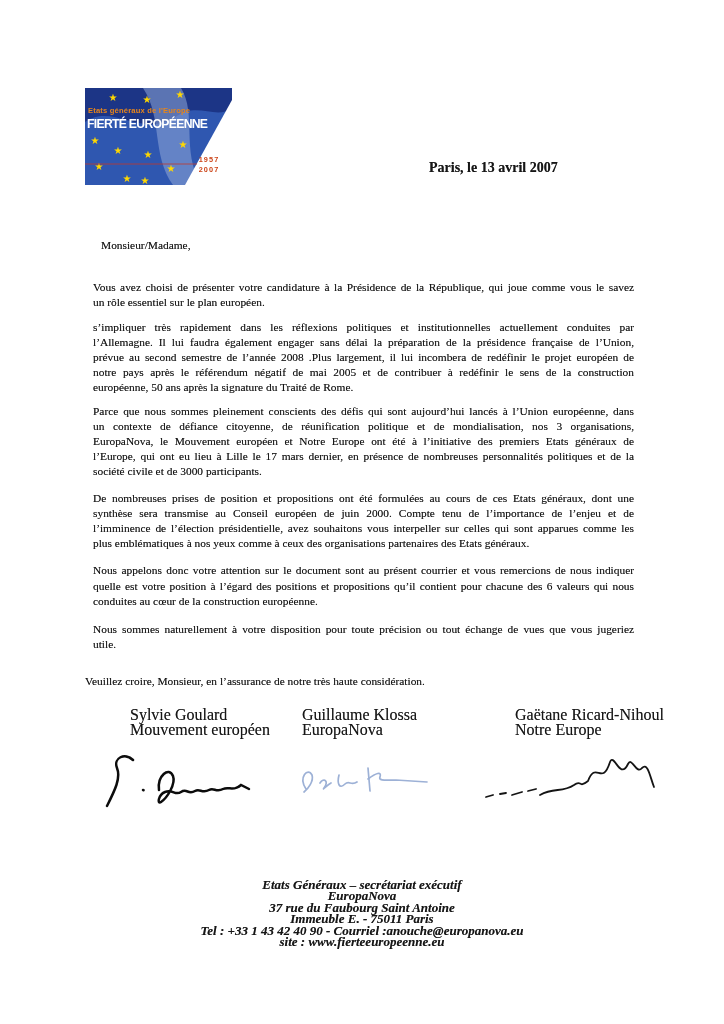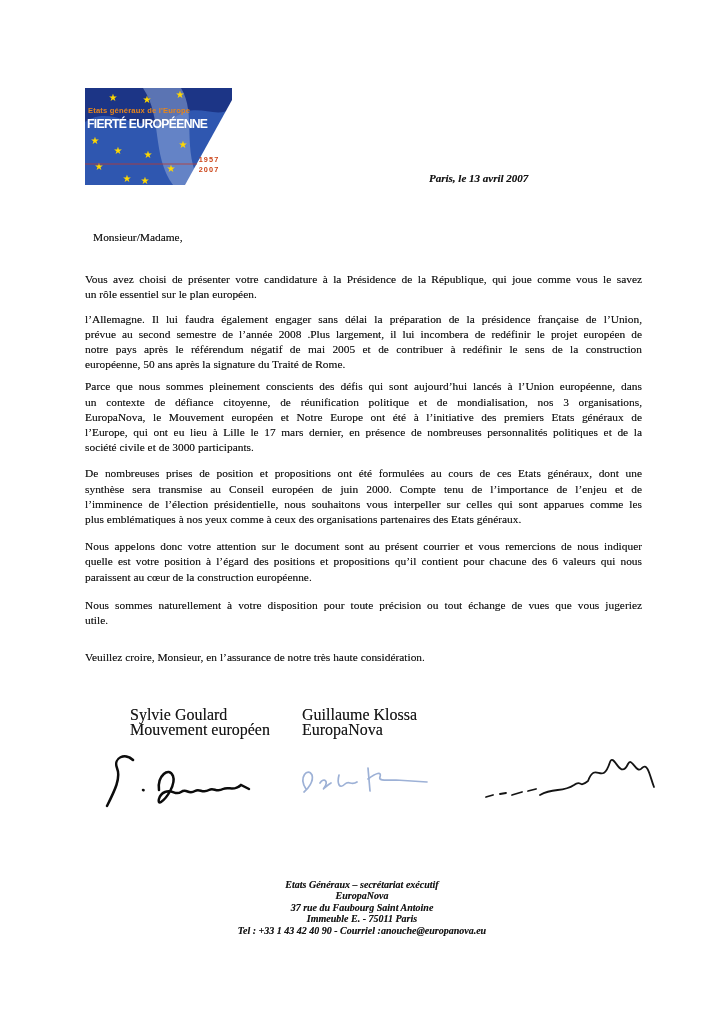--- a/index.html
+++ b/index.html
@@ -13,53 +13,52 @@
     overflow:hidden;
   }
   
   .logo{position:absolute;left:85px;top:88px;width:147px;height:97px;}
   .lg-tagline{font-family:"Liberation Sans",sans-serif;font-weight:bold;font-size:7.6px;fill:#e8861a;}
   .lg-title{font-family:"Liberation Sans",sans-serif;font-weight:bold;font-size:12.2px;fill:#ffffff;}
   .lg-year{font-family:"Liberation Sans",sans-serif;font-weight:bold;font-size:7.3px;fill:#cc4418;letter-spacing:1.1px;}
   .lg-star{font-size:10px;fill:#ffd800;}
   
   .date{
-    position:absolute;left:429px;top:172px;
-    font-size:11px;font-weight:bold;
+    position:absolute;left:429px;top:160px;
+    font-size:14px;font-weight:bold;
     text-shadow:0 0 .3px rgba(20,20,20,.55);
-    font-style:italic;
   }
   .body{
     position:absolute;left:85px;top:222px;width:557px;
     font-size:11.4px;line-height:15.2px;
     text-shadow:0 0 .3px rgba(20,20,20,.55);
   }
   .tline{white-space:nowrap;}
   .tline.just{text-align:justify;text-align-last:justify;text-justify:inter-word;}
-  .salutation{margin:8px;}
-  .para{margin:0;}
+  .salutation{margin:16px;}
+  .para{margin:8px;}
   .p1{margin-top:27px}.p2{margin-top:9px}.p3{margin-top:7px}
   .p4{margin-top:11px}.p5{margin-top:12px}.p6{margin-top:13px}
   .closing{margin-top:22px;white-space:nowrap;}
   
   .signatory{
     position:absolute;top:707px;
     font-size:16px;line-height:15px;
     text-shadow:0 0 .3px rgba(20,20,20,.5);
   }
   .sig-col1{left:130px}.sig-col2{left:302px}.sig-col3{left:515px}
   .signature{position:absolute;}
   .sigimg1{left:103px;top:752px;}
   .sigimg2{left:294px;top:763px;}
   .sigimg3{left:478px;top:750px;}
   
   .footer{
     position:absolute;left:0;top:879px;width:724px;
     text-align:center;
-    font-size:10px;line-height:11.4px;
+    font-size:13px;line-height:11.4px;
     font-weight:bold;font-style:italic;
     text-shadow:0 0 .3px rgba(20,20,20,.5);
   }
   .fline{white-space:nowrap;}
 </style>
 </head>
 <body>
 
 <div class="page">
 
@@ -90,57 +89,62 @@
 
   <div class="date">Paris, le 13 avril 2007</div>
 
   <div class="body">
     <div class="salutation">Monsieur/Madame,</div>
     <div class="para p1">
         <div class="tline just">Vous avez choisi de présenter votre candidature à la Présidence de la République, qui joue comme vous le savez</div>
         <div class="tline">un rôle essentiel sur le plan européen.</div>
       </div>
     <div class="para p2">
+        <div class="tline just">s’impliquer très rapidement dans les réflexions politiques et institutionnelles actuellement conduites par</div>
         <div class="tline just">l’Allemagne. Il lui faudra également engager sans délai la préparation de la présidence française de l’Union,</div>
         <div class="tline just">prévue au second semestre de l’année 2008 .Plus largement, il lui incombera de redéfinir le projet européen de</div>
         <div class="tline just">notre pays après le référendum négatif de mai 2005 et de contribuer à redéfinir le sens de la construction</div>
         <div class="tline">européenne, 50 ans après la signature du Traité de Rome.</div>
       </div>
     <div class="para p3">
         <div class="tline just">Parce que nous sommes pleinement conscients des défis qui sont aujourd’hui lancés à l’Union européenne, dans</div>
         <div class="tline just">un contexte de défiance citoyenne, de réunification politique et de mondialisation, nos 3 organisations,</div>
         <div class="tline just">EuropaNova, le Mouvement européen et Notre Europe ont été à l’initiative des premiers Etats généraux de</div>
         <div class="tline just">l’Europe, qui ont eu lieu à Lille le 17 mars dernier, en présence de nombreuses personnalités politiques et de la</div>
         <div class="tline">société civile et de 3000 participants.</div>
       </div>
     <div class="para p4">
         <div class="tline just">De nombreuses prises de position et propositions ont été formulées au cours de ces Etats généraux, dont une</div>
         <div class="tline just">synthèse sera transmise au Conseil européen de juin 2000. Compte tenu de l’importance de l’enjeu et de</div>
-        <div class="tline just">l’imminence de l’élection présidentielle, nous souhaitons vous interpeller sur celles qui sont apparues comme les</div>
+        <div class="tline just">l’imminence de l’élection présidentielle, avez souhaitons vous interpeller sur celles qui sont apparues comme les</div>
         <div class="tline">plus emblématiques à nos yeux comme à ceux des organisations partenaires des Etats généraux.</div>
       </div>
     <div class="para p5">
         <div class="tline just">Nous appelons donc votre attention sur le document sont au présent courrier et vous remercions de nous indiquer</div>
         <div class="tline just">quelle est votre position à l’égard des positions et propositions qu’il contient pour chacune des 6 valeurs qui nous</div>
-        <div class="tline">paraissent au cœur de la construction européenne.</div>
+        <div class="tline">conduites au cœur de la construction européenne.</div>
       </div>
     <div class="para p6">
         <div class="tline just">Nous sommes naturellement à votre disposition pour toute précision ou tout échange de vues que vous jugeriez</div>
         <div class="tline">utile.</div>
       </div>
     <div class="closing">Veuillez croire, Monsieur, en l’assurance de notre très haute considération.</div>
   </div>
 
   <div class="signatory sig-col1">
     <div>Sylvie Goulard</div>
     <div>Mouvement européen</div>
   </div>
   <div class="signatory sig-col2">
     <div>Guillaume Klossa</div>
     <div>EuropaNova</div>
+  </div>
+  <div class="signatory sig-col3">
+    <div>Gaëtane Ricard-Nihoul</div>
+    <div>Notre Europe</div>
   </div>
 
   <svg class="signature sigimg1" width="150" height="62" viewBox="0 0 150 62" aria-hidden="true">
     <g fill="none" stroke="#0c0c0c" stroke-width="2.5" stroke-linecap="round">
       <path d="M30,8 C22,0 10,6 14,16 C18,26 12,38 4,54"></path>
       <path d="M40,38 l0.6,0.2"></path>
       <path d="M56,38 C54,24 66,14 70,24 C73,32 64,46 58,50 C54,53 55,43 62,40 C70,37 72,44 78,40 C84,36 85,43 92,39 C97,36 99,42 106,38 C111,35 113,41 120,37 C126,34 130,40 138,33 L146,37"></path>
     </g>
   </svg>
   <svg class="signature sigimg2" width="140" height="40" viewBox="0 0 140 40" aria-hidden="true">
@@ -161,15 +165,16 @@
       <path d="M62,45 C76,37 84,43 96,35 C104,29 100,39 110,31 C118,10 124,37 132,12 C136,2 142,31 150,14 C154,6 158,25 164,18 C170,12 172,27 176,37"></path>
     </g>
   </svg>
 
   <div class="footer">
       <div class="fline">Etats Généraux – secrétariat exécutif</div>
       <div class="fline">EuropaNova</div>
       <div class="fline">37 rue du Faubourg Saint Antoine</div>
       <div class="fline">Immeuble E. - 75011 Paris</div>
       <div class="fline">Tel : +33 1 43 42 40 90 - Courriel :anouche@europanova.eu</div>
+      <div class="fline">site : www.fierteeuropeenne.eu</div>
     </div>
 
 </div>
 
 </body></html>

